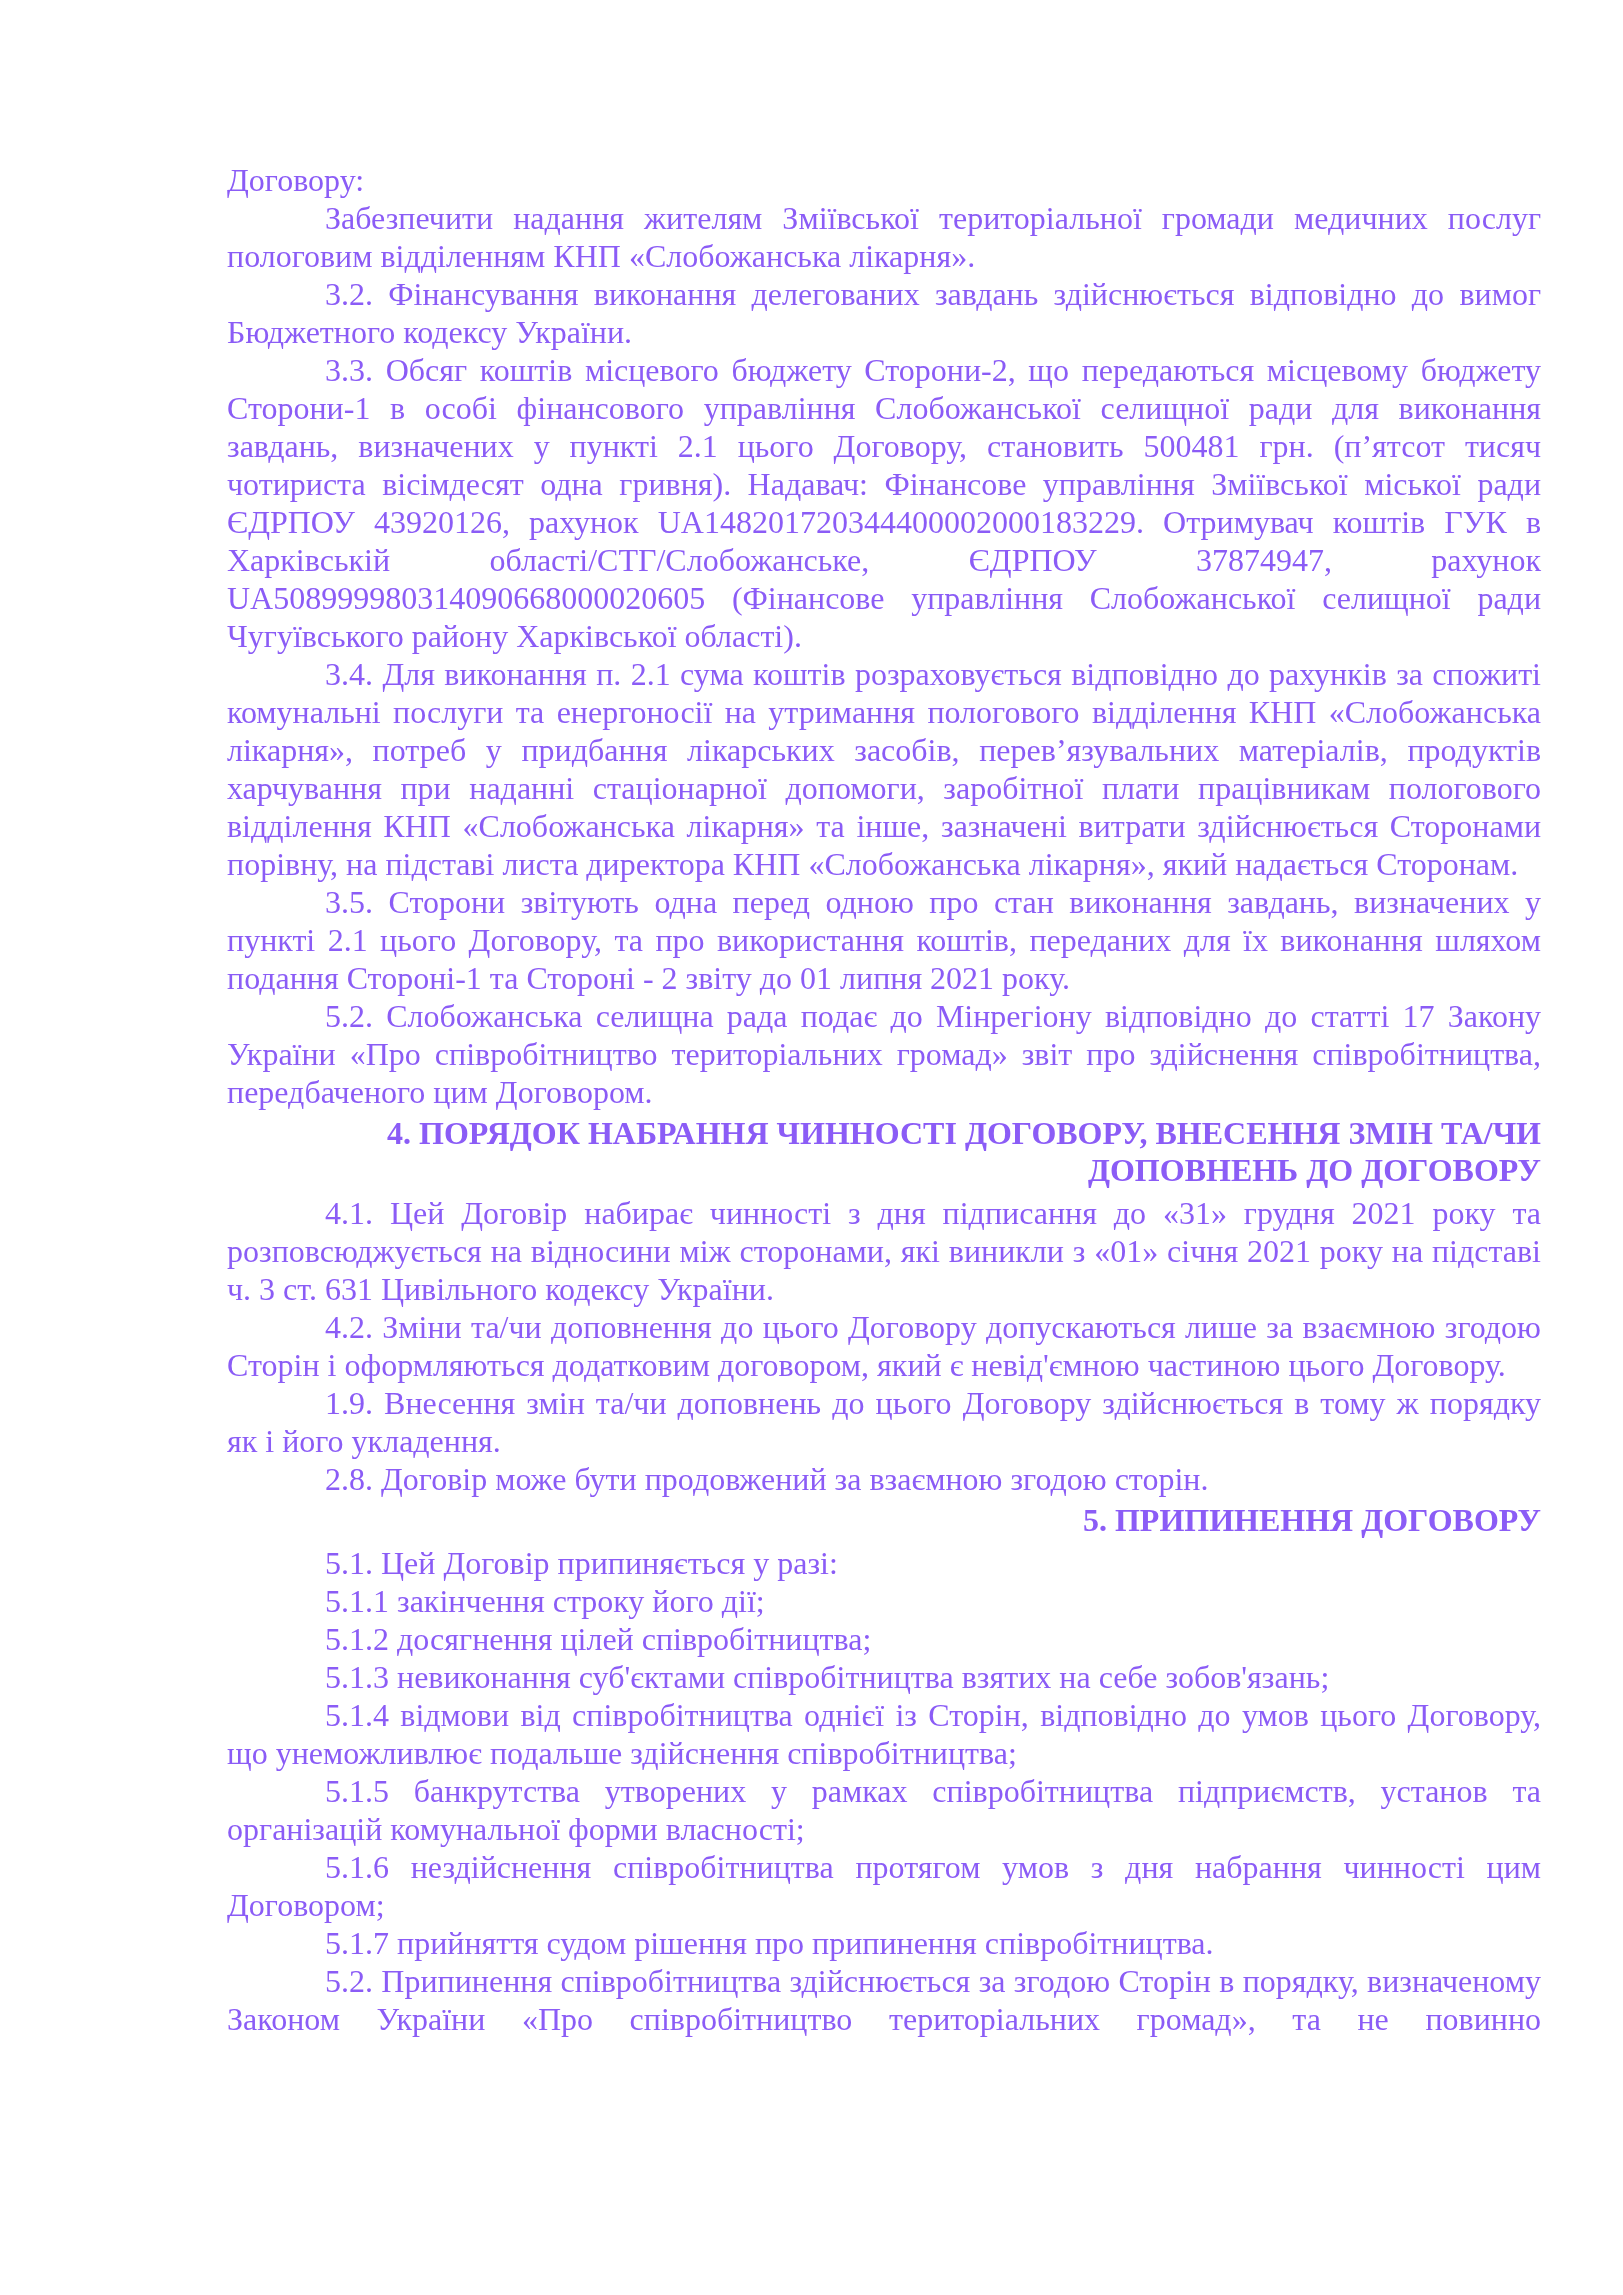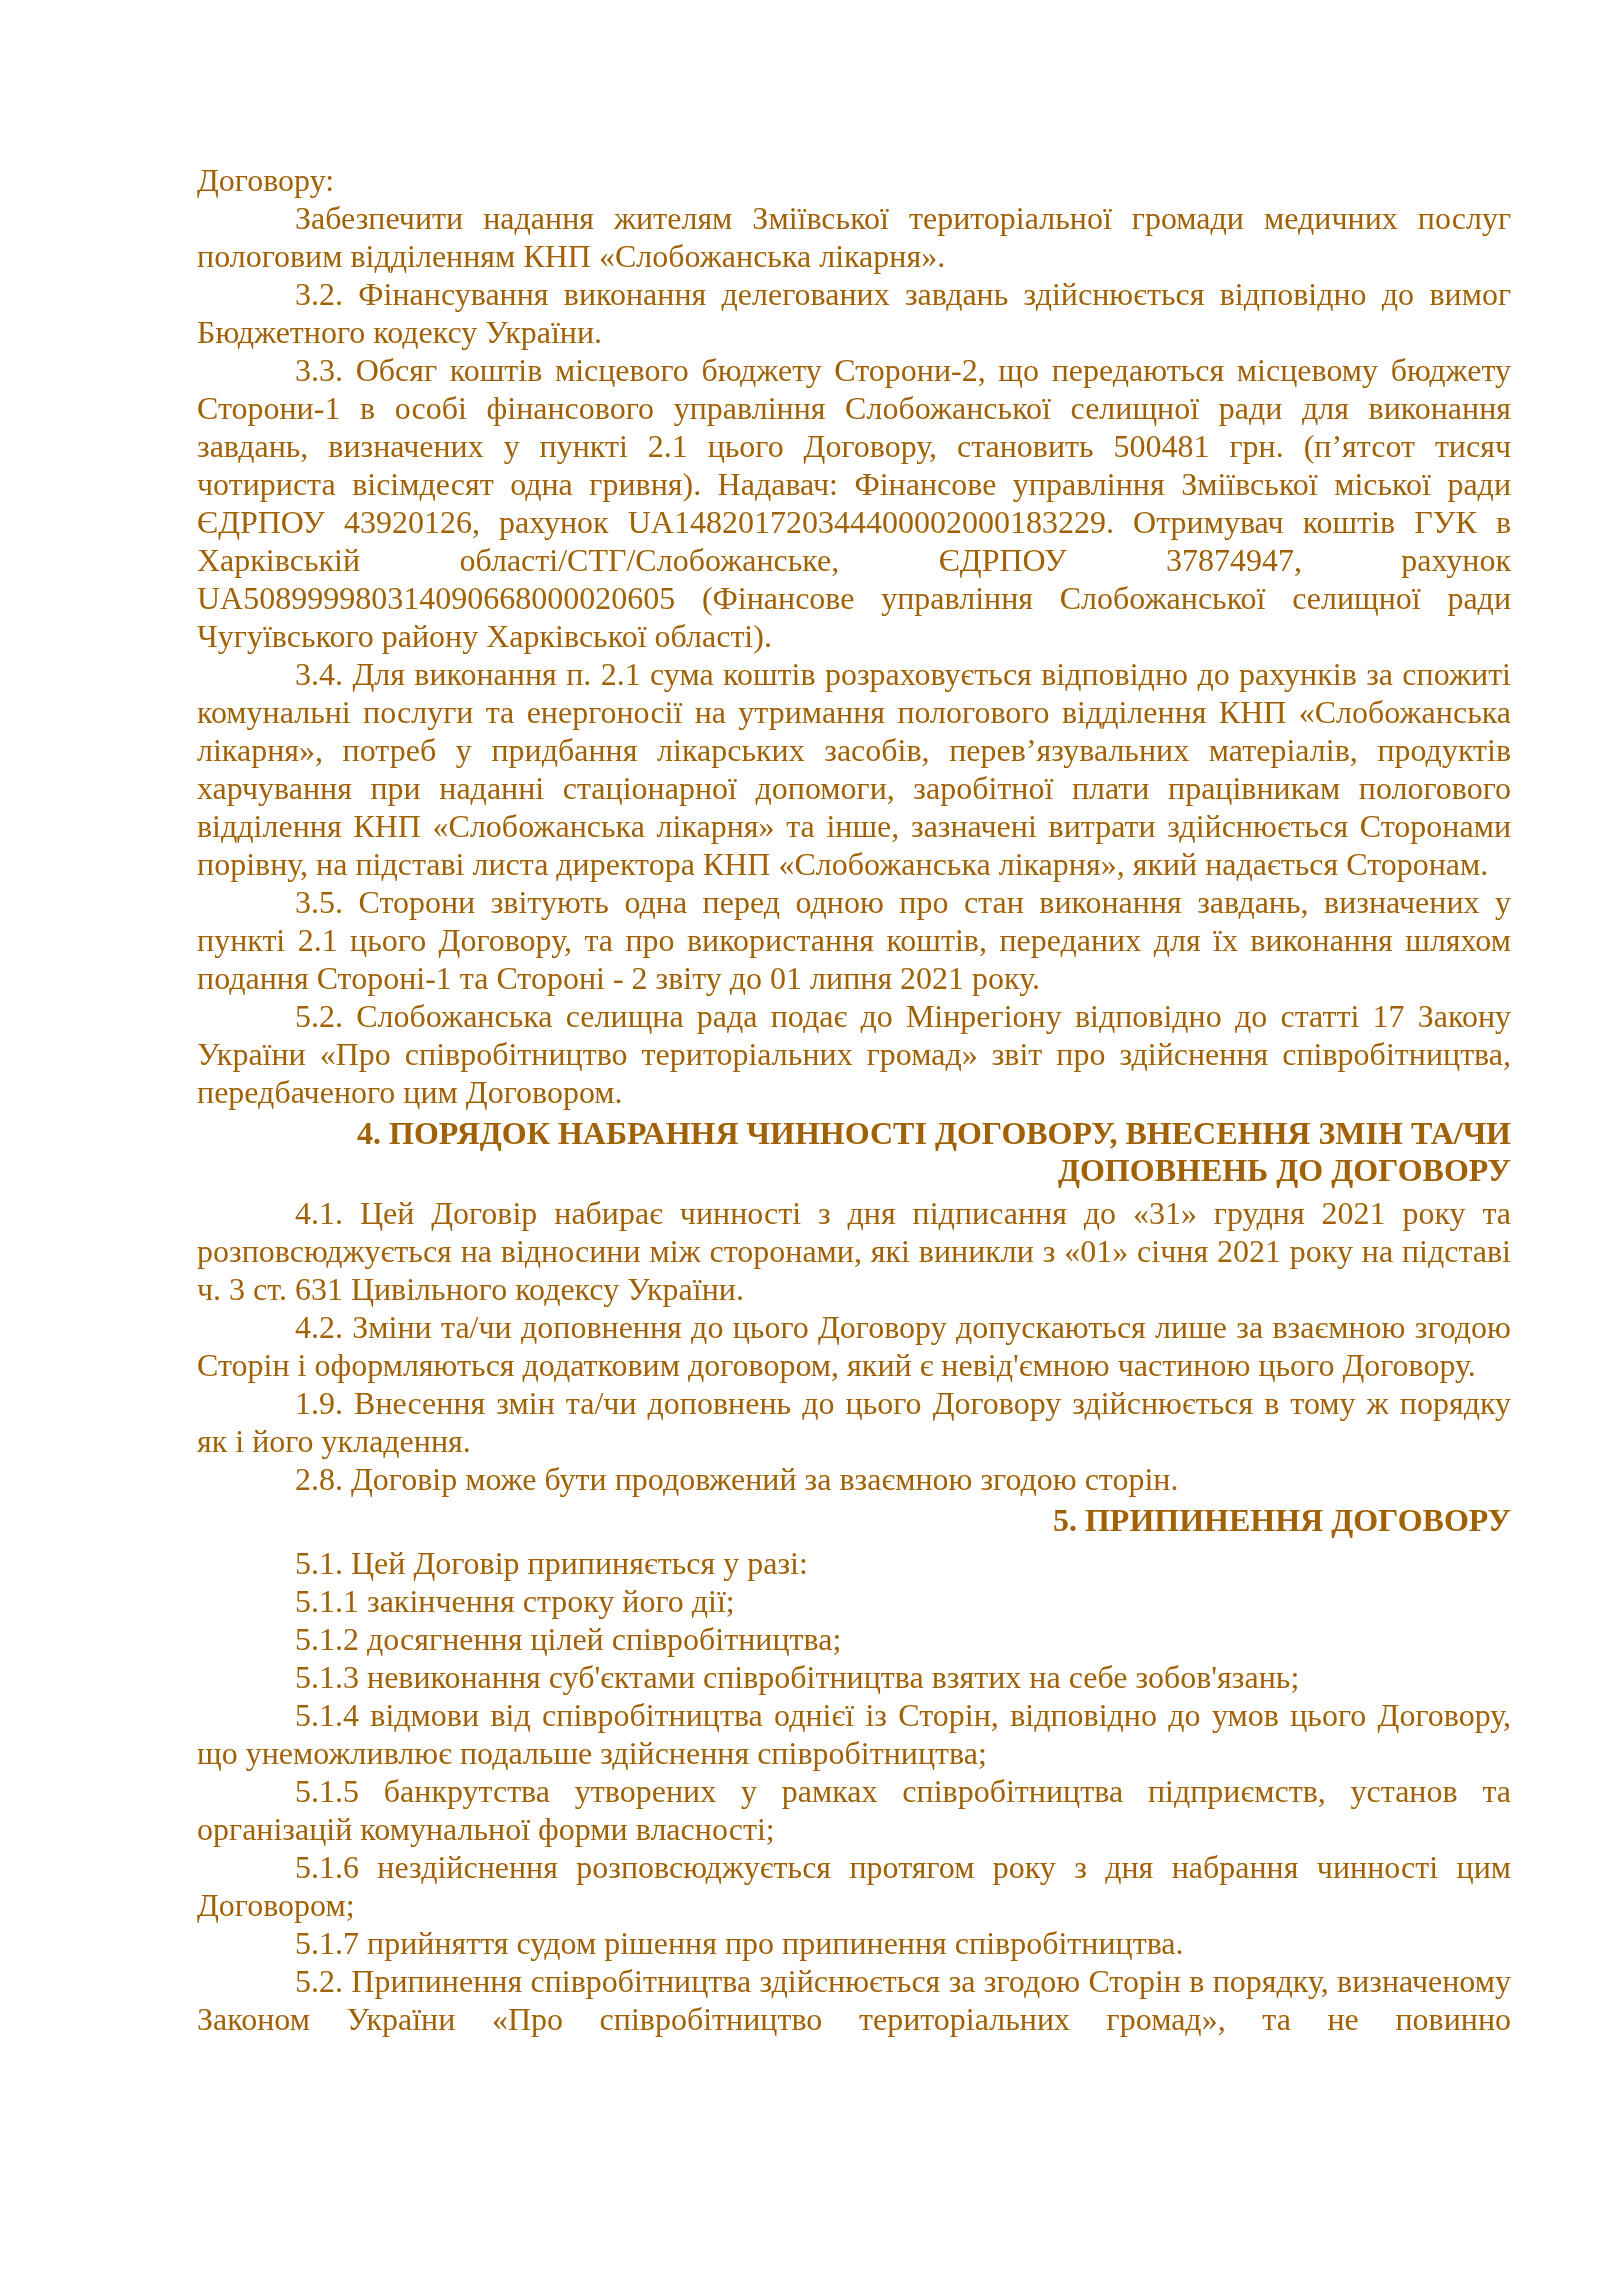--- a/index.html
+++ b/index.html
@@ -1,25 +1,25 @@
 <!DOCTYPE html>
 <html style="font-size:10.5px"><head>
 <meta charset="utf-8">
 <style>
   html, body { margin: 0; padding: 0; background: #ffffff; }
   body { width: 1623px; height: 2295px; position: relative; overflow: hidden; }
   .page {
     position: absolute;
-    left: 197px;
+    left: 227px;
     top: 161px;
     width: 1314px;
     font-family: "Liberation Serif", "DejaVu Serif", serif;
     font-size: 32px;
     line-height: 38px;
-    color: #a16207;
+    color: #8b5cf6;
   }
   .p { margin: 0; text-align: justify; text-indent: 98px; }
   .p.noindent { text-indent: 0; }
   .p.last-line-justify { text-align-last: justify; }
   .h {
     margin: 3.9px 0 5.2px 0;
     font-weight: bold;
     text-align: right;
     line-height: 37px;
   }
@@ -48,17 +48,17 @@
   <p class="p">2.8. Договір може бути продовжений за взаємною згодою сторін.</p>
 
   <div class="h">5. ПРИПИНЕННЯ ДОГОВОРУ</div>
 
   <p class="p">5.1. Цей Договір припиняється у разі:</p>
   <p class="p">5.1.1 закінчення строку його дії;</p>
   <p class="p">5.1.2 досягнення цілей співробітництва;</p>
   <p class="p">5.1.3 невиконання суб'єктами співробітництва взятих на себе зобов'язань;</p>
   <p class="p">5.1.4 відмови від співробітництва однієї із Сторін, відповідно до умов цього Договору, що унеможливлює подальше здійснення співробітництва;</p>
   <p class="p">5.1.5 банкрутства утворених у рамках співробітництва підприємств, установ та організацій комунальної форми власності;</p>
-  <p class="p">5.1.6 нездійснення розповсюджується протягом року з дня набрання чинності цим Договором;</p>
+  <p class="p">5.1.6 нездійснення співробітництва протягом умов з дня набрання чинності цим Договором;</p>
   <p class="p">5.1.7 прийняття судом рішення про припинення співробітництва.</p>
   <p class="p last-line-justify">5.2. Припинення співробітництва здійснюється за згодою Сторін в порядку, визначеному Законом України «Про співробітництво територіальних громад», та не повинно</p>
 </div>
 
 
 </body></html>

